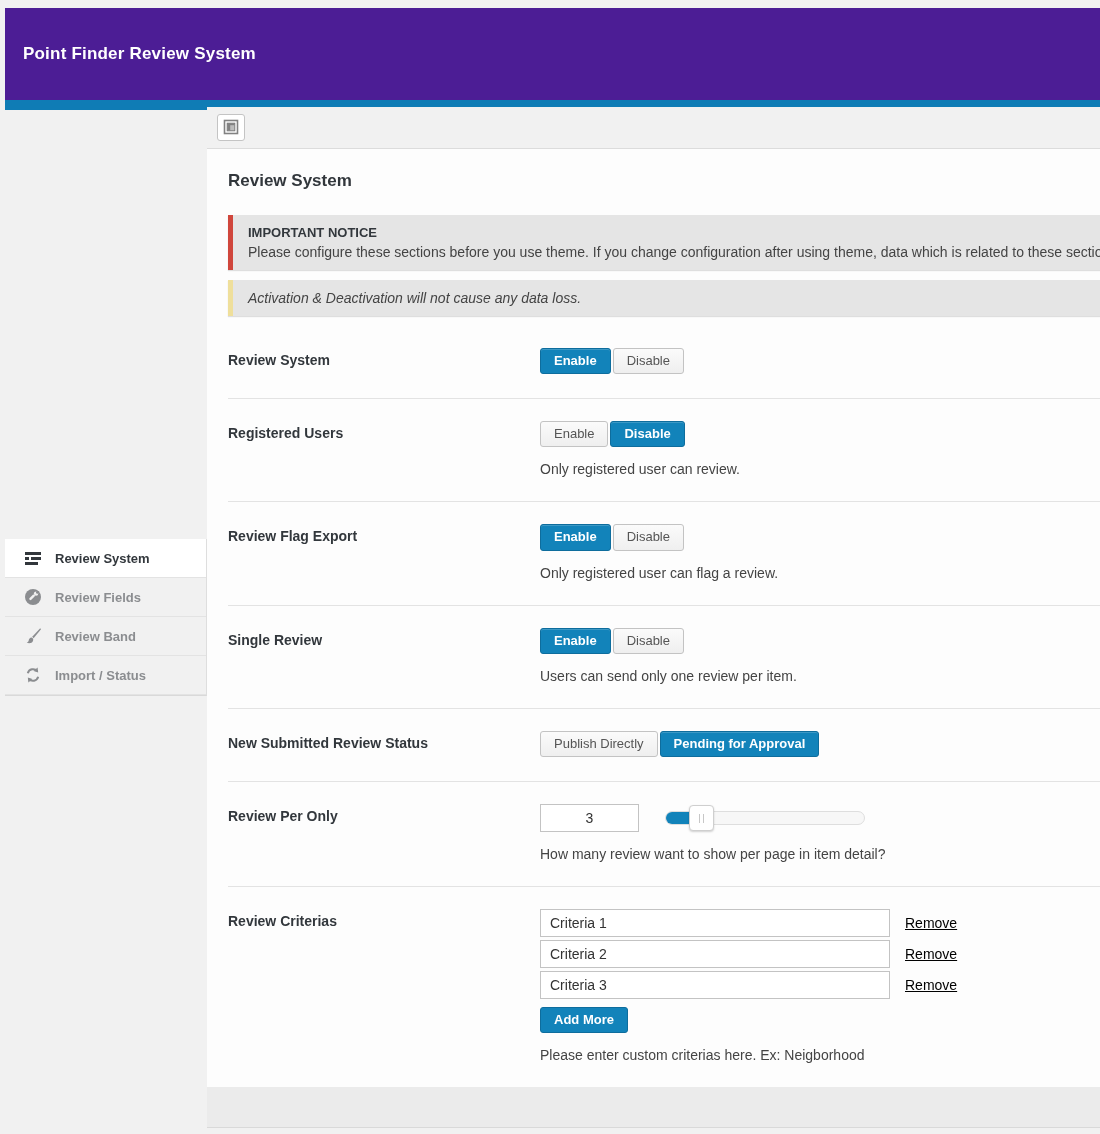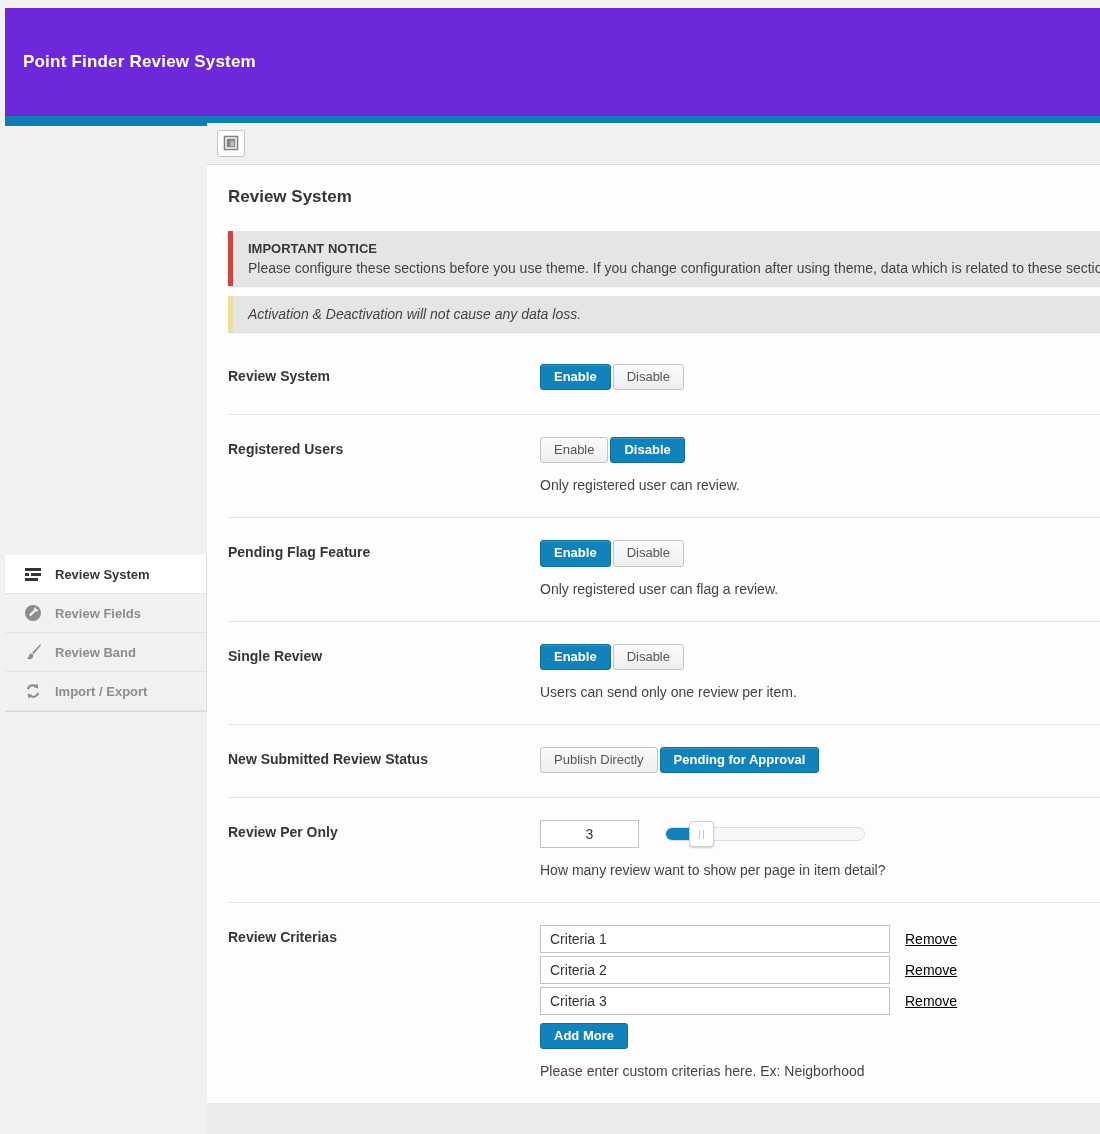--- a/index.html
+++ b/index.html
@@ -6,21 +6,21 @@
   html,body { width:1100px; height:1134px; }
   body {
     background:#f1f1f1;
     font-family:"Liberation Sans", sans-serif;
     overflow:hidden;
     position:relative;
   }
   .app { position:absolute; left:5px; top:8px; width:1095px; }
 
   
-  .topbar { height:108px; background:#6d28d9; display:flex; align-items:center; }
+  .topbar { height:92px; background:#4c1d95; display:flex; align-items:center; }
   .topbar .app-title { color:#fff; font-size:17px; font-weight:700; padding-left:18px; letter-spacing:.2px; }
   .blue-strip { height:10px; background:#0f7cb5; }
 
   
   .main { display:flex; height:1015px;align-items:center; }
   .texture {
     background-image:repeating-linear-gradient(45deg, transparent, transparent 2px, rgba(0,0,0,.018) 2px, rgba(0,0,0,.018) 4px);
   }
 
   .sidebar { width:202px; background:#f5f5f5; border-right:1px solid #dedede; border-bottom:1px solid #d9d9d9; }
@@ -137,21 +137,21 @@
         <svg width="18" height="18" viewBox="0 0 18 18">
             <g fill="none" stroke="currentColor" stroke-width="2">
               <path d="M3.8 7.2 A5.4 5.4 0 0 1 13.2 5.2"></path>
               <path d="M14.2 10.8 A5.4 5.4 0 0 1 4.8 12.8"></path>
             </g>
             <g fill="currentColor">
               <path d="M13.6 1.6 L14.2 6.6 L9.6 5.1 Z"></path>
               <path d="M4.4 16.4 L3.8 11.4 L8.4 12.9 Z"></path>
             </g>
           </svg>
-        <span>Import / Export</span>
+        <span>Import / Status</span>
       </div>
     </div>
 
     <div class="content">
       <div class="content-toolbar texture">
         <div class="tool-btn">
           <svg width="16" height="16" viewBox="0 0 16 16">
               <rect x="1.5" y="1.5" width="13" height="13" fill="none" stroke="#828282" stroke-width="1.6"></rect>
               <rect x="4.2" y="4.2" width="7.6" height="7.6" fill="#bdbdbd" stroke="#7d7d7d" stroke-width="1"></rect>
               <rect x="4.4" y="4.4" width="2.8" height="7.2" fill="#828282"></rect>
@@ -186,21 +186,21 @@
           <div class="row-control">
             <div class="btn-group">
               <button class="btn">Enable</button>
               <button class="btn active">Disable</button>
             </div>
             <div class="help">Only registered user can review.</div>
           </div>
         </div>
 
         <div class="row">
-          <div class="row-label">Pending Flag Feature</div>
+          <div class="row-label">Review Flag Export</div>
           <div class="row-control">
             <div class="btn-group">
               <button class="btn active">Enable</button>
               <button class="btn">Disable</button>
             </div>
             <div class="help">Only registered user can flag a review.</div>
           </div>
         </div>
 
         <div class="row">

